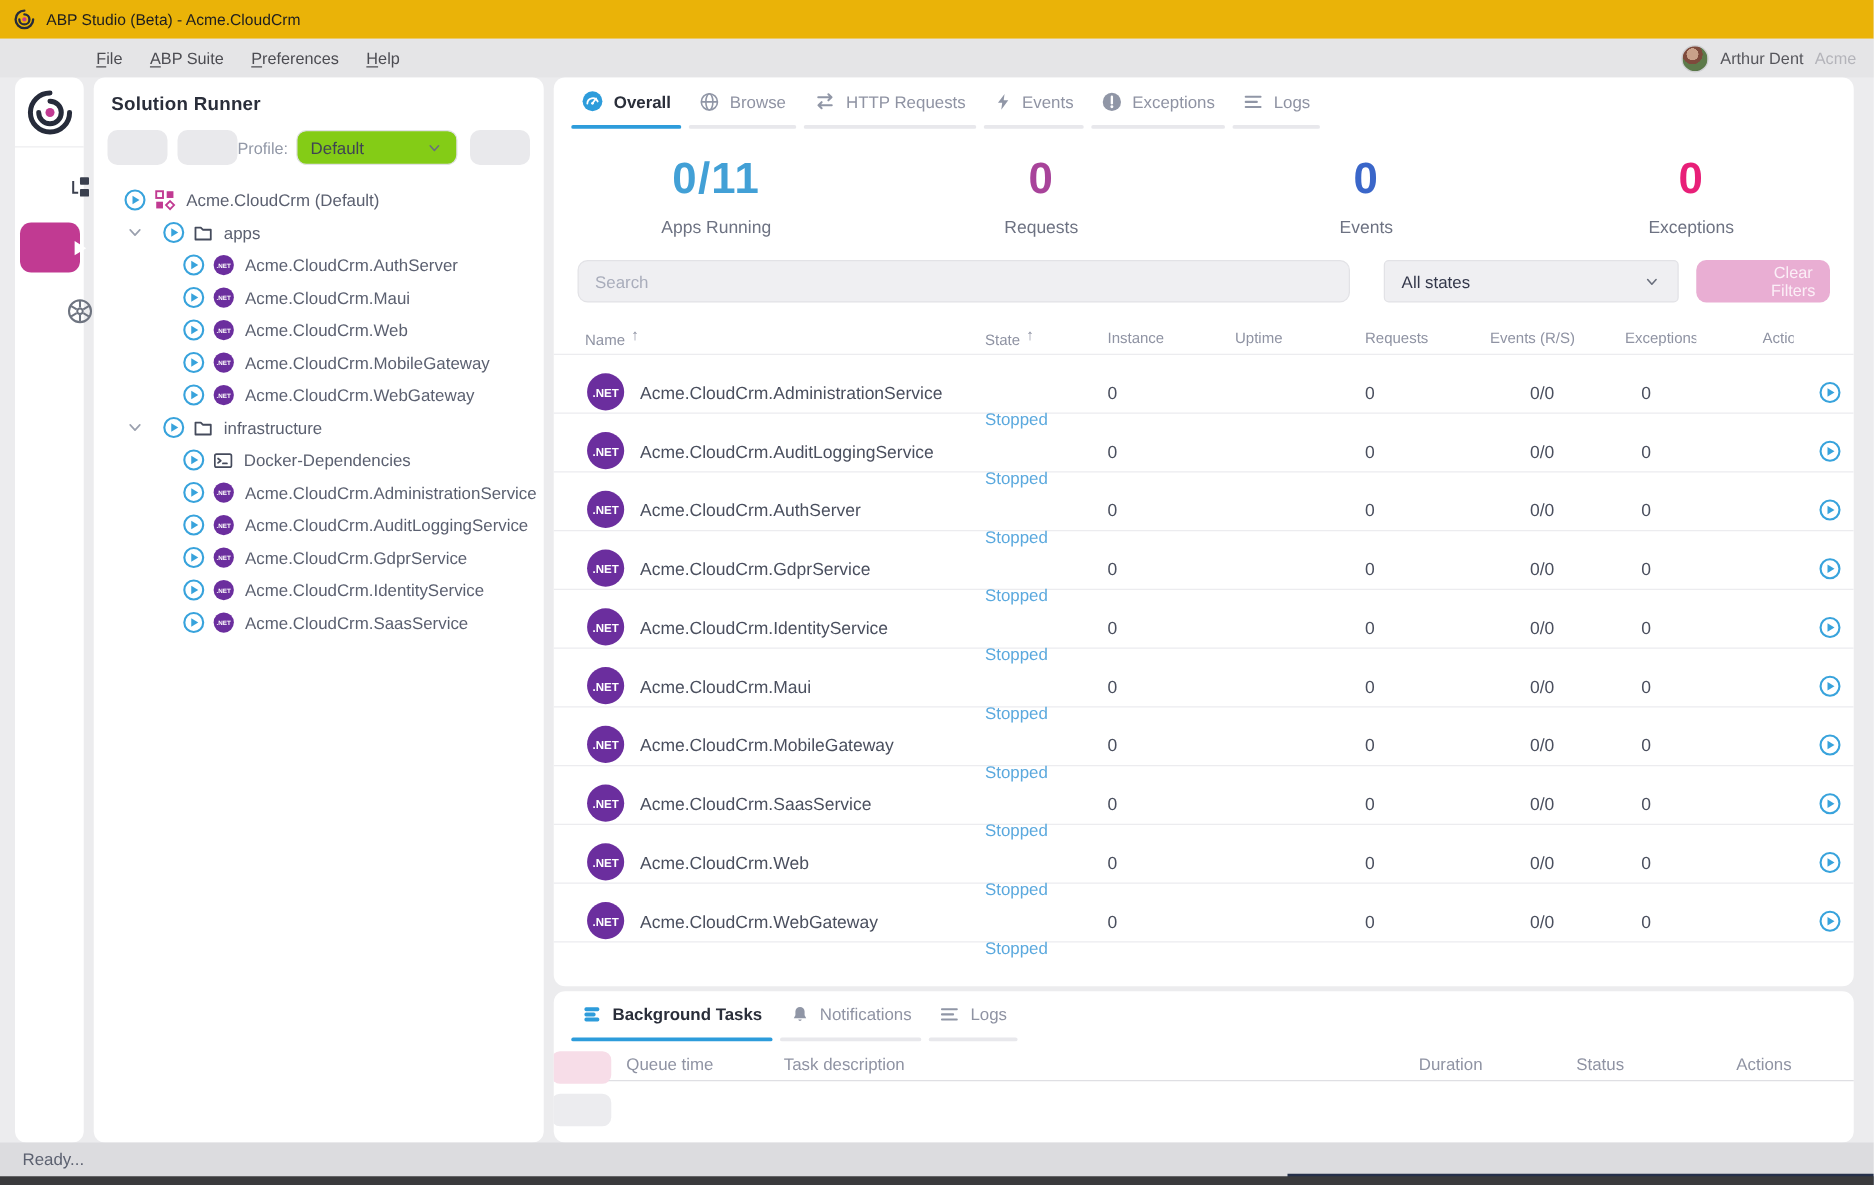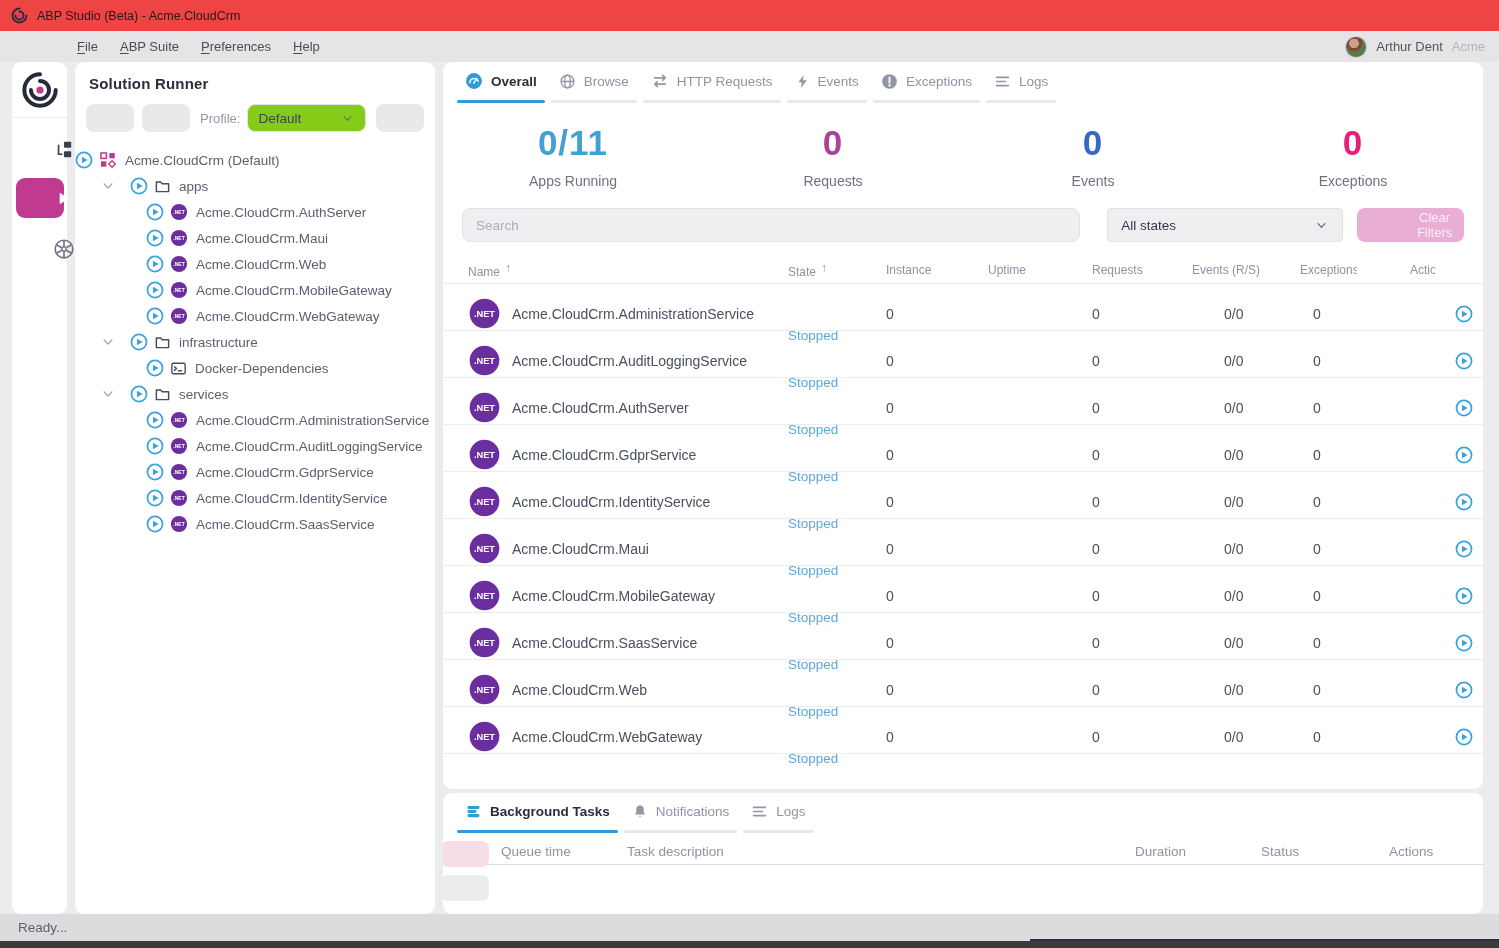--- a/index.html
+++ b/index.html
@@ -3,21 +3,21 @@
 <meta charset="utf-8">
 <style>
   * { margin:0; padding:0; box-sizing:border-box; }
   html,body { width:1499px; height:948px; overflow:hidden; }
   body { font-family:"Liberation Sans", sans-serif; background:#ececee; position:relative; color:#3f4453; }
   .ic { display:inline-flex; align-items:center; justify-content:center; flex:0 0 auto; }
   .ic svg { display:block; }
   button { border:none; background:none; font-family:inherit; cursor:pointer;padding-left:48px; }
 
   
-  .titlebar { position:absolute; left:0; top:0; width:1499px; height:31px; background:#ef4444; display:flex; align-items:center; }
+  .titlebar { position:absolute; left:0; top:0; width:1499px; height:31px; background:#eab308; display:flex; align-items:center; }
   .titlebar .app-icon { margin-left:11px; width:17px; height:17px; }
   .titlebar .title { margin-left:9px; font-size:12.5px; color:#1d1d1f; }
   .win-controls { margin-left:auto; display:flex; height:31px; }
   .wc { width:46px; height:31px; display:flex; align-items:center; justify-content:center; }
 
   
   .menubar { position:absolute; left:0; top:31px; width:1499px; height:31px; background:#e5e5e7; display:flex; align-items:center;padding-left:45px; }
   .menu-items { display:flex; margin-left:22px; gap:2px; }
   .menu-item { padding:4px 10px; font-size:13px; color:#4c4c52; cursor:pointer; }
   .menu-item u { text-decoration:underline; text-underline-offset:2px; }
@@ -34,31 +34,31 @@
   .rail-divider { width:55px; height:1px; background:#ededf0; margin-top:8px; }
   .rail-btn { width:38px; height:34px; margin-top:14px; border-radius:9px; display:flex; align-items:center; justify-content:center; }
   .rail-btn.active { background:#c13a92; height:40px; width:40px; margin-top:12px; }
 
   
   .runner { position:absolute; left:75px; top:62px; width:360px; height:852px; background:#fff; border-radius:9px; overflow:hidden; }
   .runner-title { margin:13px 0 0 14px; font-size:15px; font-weight:bold; color:#2a2e3a; letter-spacing:.2px; }
   .runner-toolbar { display:flex; align-items:center; margin:12px 11px 0 11px; }
   .tool-btn { width:30px; height:28px; border-radius:8px; background:#e9e9ec; display:flex; align-items:center; justify-content:center; }
   .tool-btn + .tool-btn { margin-left:8px; }
-  .profile-label { margin-left:10px; font-size:13px; color:#9298a7; }
+  .profile-label { margin-left:0; font-size:13px; color:#9298a7; }
   .profile-select { margin-left:7px; flex:1; height:28px; background:#84cc16; border:1px solid #e1e1e5; border-radius:8px;
                     display:flex; align-items:center; padding:0 10px; font-size:13.5px; color:#3f4453; cursor:pointer; }
   .profile-select .sel-chevron { margin-left:auto; }
   .runner-toolbar .tool-btn.gear { margin-left:10px; }
   .tree { margin-top:15px; }
   .tree-row { height:26px; display:flex; align-items:center; font-size:13.5px; color:#5b6070; cursor:pointer; }
   .tree-row .play { margin-right:6px; }
   .tree-row .typeic { margin-right:8px; }
   .tree-row .expander { margin-right:15px; }
-  .lvl0 { }
+  .lvl0 { padding-left:24px; }
   .lvl1 { padding-left:26px; }
   .lvl2 { padding-left:71px; }
 
   
   .main { position:absolute; left:443px; top:62px; width:1040px; height:727px; background:#fff; border-radius:9px; overflow:hidden; }
   .tabs { display:flex; gap:6px; padding-left:14px; }
   .tab { position:relative; display:flex; align-items:center; gap:8px; padding:10px 8px 13px 8px; font-size:13.5px; color:#8f93a3; cursor:pointer; }
   .tab::after { content:''; position:absolute; left:0; right:0; bottom:0; height:3px; border-radius:2px; background:#e8e8ec; }
   .tab.active { color:#2a2e3a; font-weight:bold; }
   .tab.active::after { background:#2d9cdb; }
@@ -380,39 +380,20 @@
         </span>
         <span class="ic typeic">
           <svg width="17" height="17" viewBox="0 0 20 20" fill="none" stroke="#454b5c" stroke-width="1.6" stroke-linecap="round" stroke-linejoin="round">
             <rect x="2.2" y="3.8" width="15.6" height="12.4" rx="1.6"></rect>
             <path d="M5.2 8 L7.8 10.1 L5.2 12.2"></path>
             <line x1="9.8" y1="12.6" x2="13.6" y2="12.6"></line>
           </svg>
         </span>
         <span class="tree-label">Docker-Dependencies</span>
       </div>
-      <div class="tree-row lvl1">
-        <span class="ic expander">
-          <svg width="14" height="14" viewBox="0 0 20 20" fill="none" stroke="#9aa0ae" stroke-width="1.9" stroke-linecap="round" stroke-linejoin="round">
-            <path d="M4.5 7 L10 13 L15.5 7"></path>
-          </svg>
-        </span>
-        <span class="ic play">
-          <svg width="18" height="18" viewBox="0 0 20 20">
-            <circle cx="10" cy="10" r="8.4" fill="none" stroke="#38a3dc" stroke-width="1.9"></circle>
-            <path d="M7.8 6.3 L14 10 L7.8 13.7 Z" fill="#38a3dc"></path>
-          </svg>
-        </span>
-        <span class="ic typeic">
-          <svg width="17" height="17" viewBox="0 0 20 20" fill="none" stroke="#454b5c" stroke-width="1.7" stroke-linejoin="round">
-            <path d="M2.8 16 V4.8 h5 l1.9 2 h7.5 V16 z"></path>
-          </svg>
-        </span>
-        <span class="tree-label">services</span>
-      </div>
       <div class="tree-row lvl2">
         <span class="ic play">
           <svg width="18" height="18" viewBox="0 0 20 20">
             <circle cx="10" cy="10" r="8.4" fill="none" stroke="#38a3dc" stroke-width="1.9"></circle>
             <path d="M7.8 6.3 L14 10 L7.8 13.7 Z" fill="#38a3dc"></path>
           </svg>
         </span>
         <span class="ic typeic">
           <svg width="18" height="18" viewBox="0 0 20 20">
             <circle cx="10" cy="10" r="9" fill="#6b2e9e"></circle>

